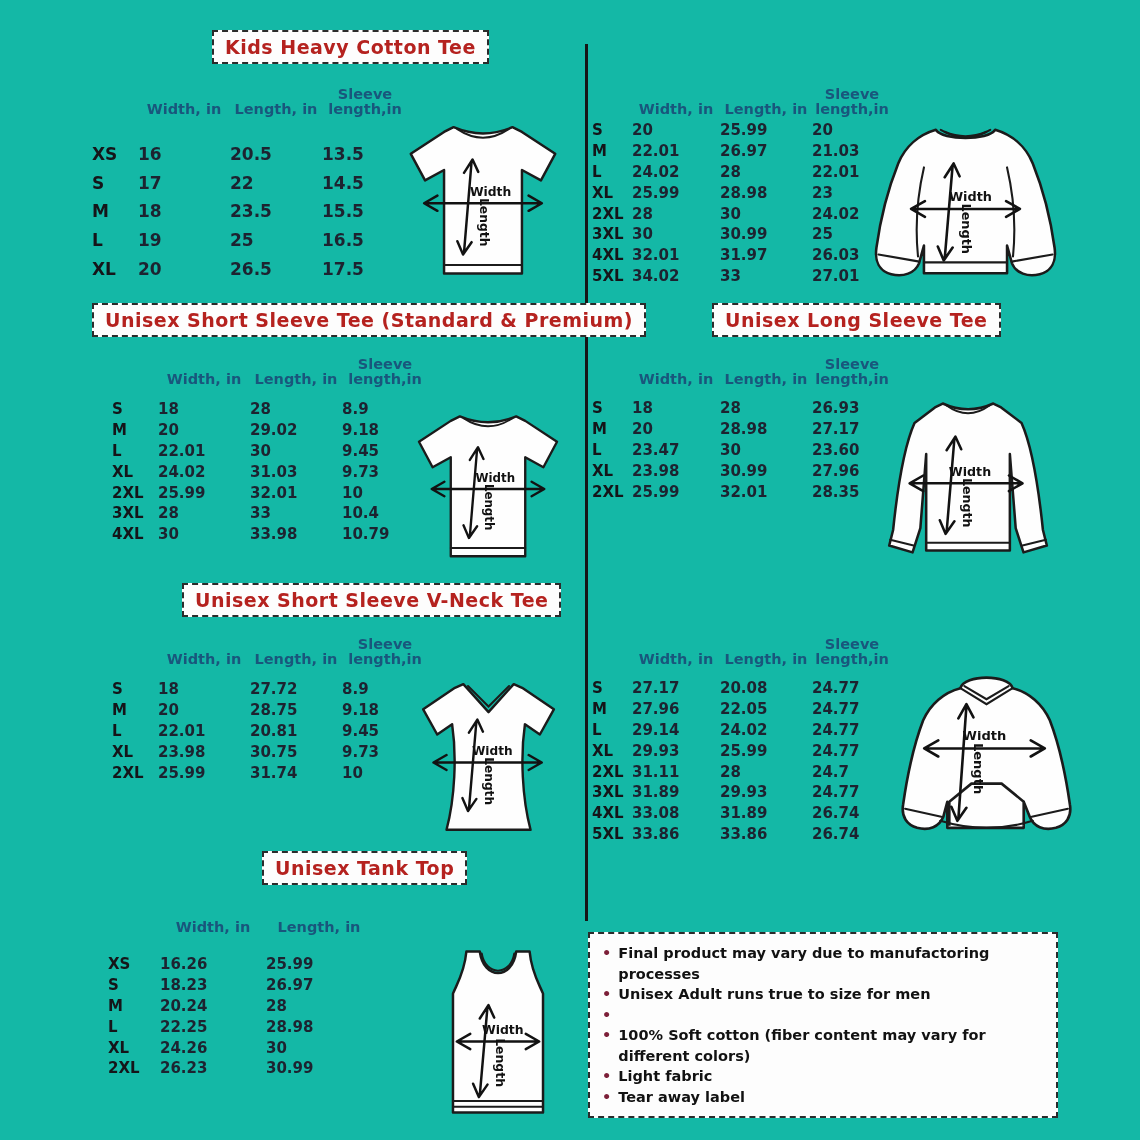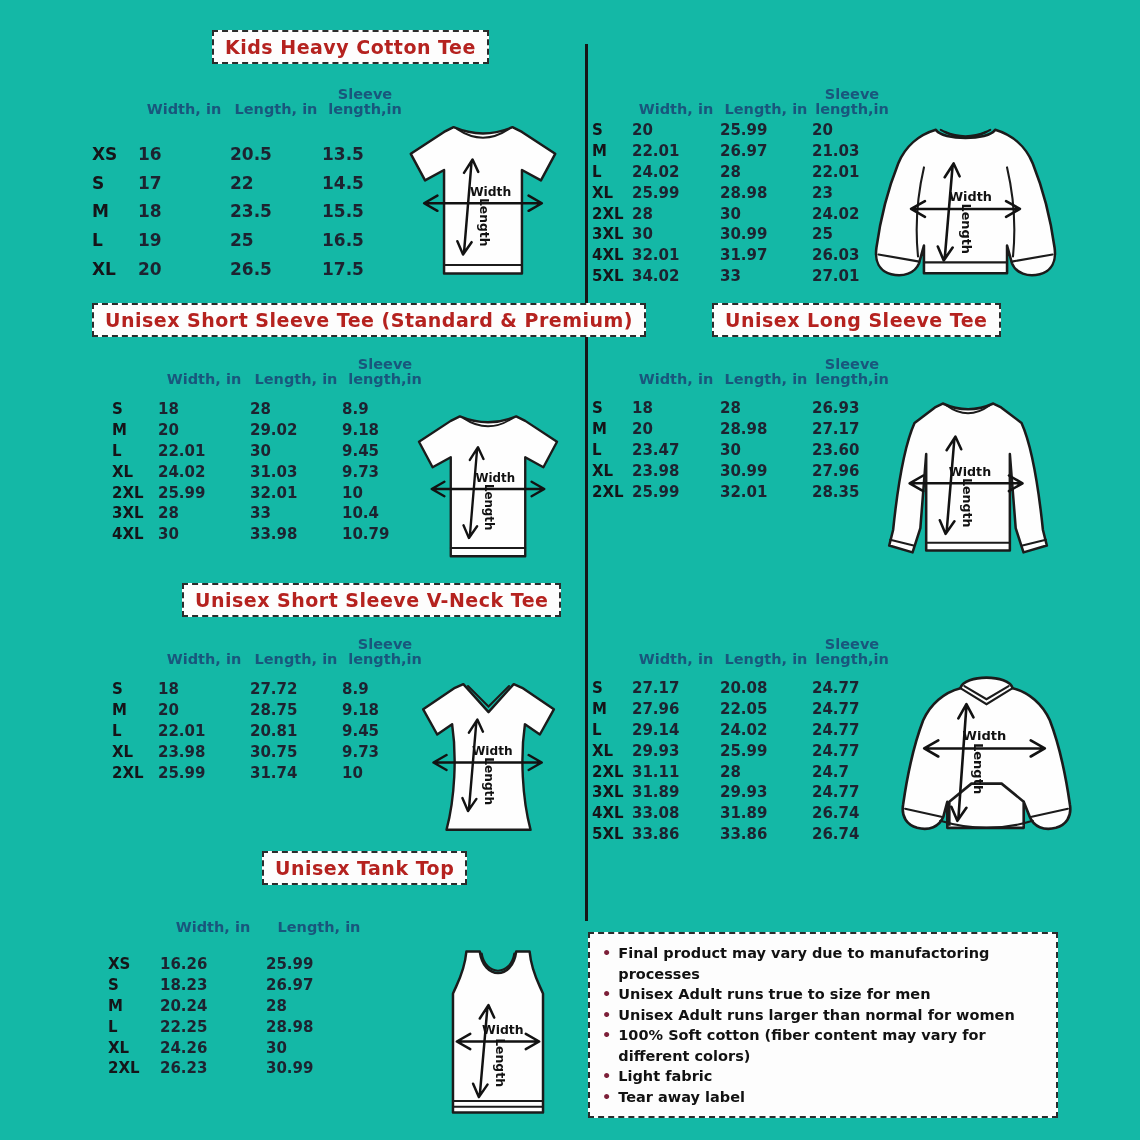--- a/index.html
+++ b/index.html
@@ -435,21 +435,20 @@
       <div class="note-line">
       <span class="bullet">•</span>
       <span>Final product may vary due to manufactoring processes</span>
     </div>
       <div class="note-line">
       <span class="bullet">•</span>
       <span>Unisex Adult runs true to size for men</span>
     </div>
       <div class="note-line">
       <span class="bullet">•</span>
-      <span>Unisex Adult runs larger than normal for women</span>
     </div>
       <div class="note-line">
       <span class="bullet">•</span>
       <span>100% Soft cotton (fiber content may vary for different colors)</span>
     </div>
       <div class="note-line">
       <span class="bullet">•</span>
       <span>Light fabric</span>
     </div>
       <div class="note-line">

